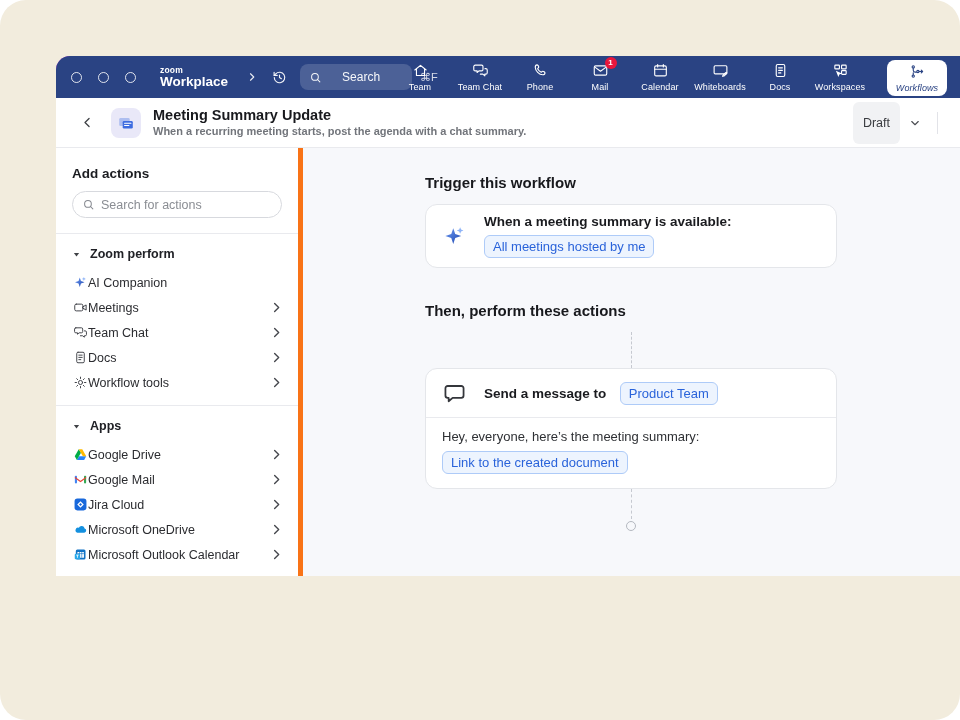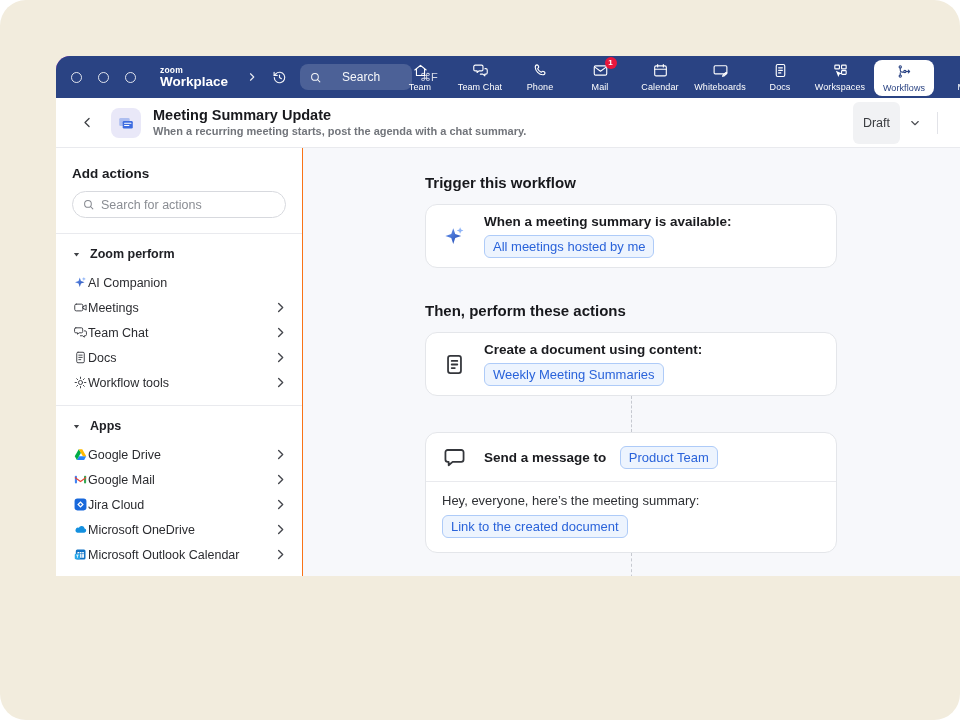--- a/index.html
+++ b/index.html
@@ -42,21 +42,22 @@
   .search-pill .kbd { font-size:11px; opacity:.85; }
   .nav { position:absolute; left:334px; top:0; bottom:0; display:flex; }
   .nav-item {
     width:60px; display:flex; flex-direction:column; align-items:center;
     justify-content:center; gap:3.5px; color:#fff; cursor:pointer;
   }
   .nav-item .nav-ic { position:relative; font-size:17px; height:17px; display:flex; }
   .nav-item .nav-label { font-size:9px; letter-spacing:.1px; white-space:nowrap; }
   .nav-item.active {
     background:#fff; color:var(--topbar,#2a4383); border-radius:8px;
-    margin:4px 4px 2px;
+    margin:4px 17px 2px;
+    font-style:italic;
   }
   .badge {
     position:absolute; top:-5px; right:-8px; min-width:12px; height:12px;
     background:var(--badge,#e8173d); color:#fff; border-radius:7px;
     font-size:8px; font-weight:700; display:flex; align-items:center;
     justify-content:center; padding:0 3px;
   }
 
   
   .page-header {
@@ -77,21 +78,21 @@
     background:#f1f2f4; border-radius:6px; padding:14px 10px;
     font-size:12.5px; color:#393b3f; cursor:pointer;
   }
   .draft-chev { margin-left:9px; font-size:12px; color:#4a4c51; cursor:pointer; display:flex; }
   .ph-divider { width:1px; height:22px; background:#e2e3e8; margin-left:16px; }
 
   
   .body-row { flex:1; display:flex; min-height:0; }
 
   
-  .sidebar { width:247px; flex-shrink:0; background:#fff; border-right:1px solid #f97316; padding-top:16px; overflow:hidden; }
+  .sidebar { width:247px; flex-shrink:0; background:#fff; border-right:5px solid #f97316; padding-top:16px; overflow:hidden; }
   .sb-title { font-size:13.5px; font-weight:700; color:#1b1c20; margin:2px 16px 10px; }
   .sb-search {
     margin:0 16px 15px; height:27px; border:1px solid #d7d9de; border-radius:14px;
     display:flex; align-items:center; padding:0 9px; gap:6px; background:#fff;
   }
   .sb-search .ic { font-size:13px; color:#85888f; }
   .sb-search input { border:none; outline:none; flex:1; font-size:12.5px; color:#2b2c30; font-family:inherit; background:transparent; }
   .sb-search input::placeholder { color:#8a8d93; }
   .sb-divider { height:1px; background:#e9eaee; }
   .sb-head { display:flex; align-items:center; gap:9px; padding:13px 16px 9px; font-size:12.5px; font-weight:700; color:#202126; cursor:pointer; }
@@ -513,34 +514,20 @@
             </span>
           <div class="stack">
             <div class="card-bold">When a meeting summary is available:</div>
             <span class="pill">All meetings hosted by me</span>
           </div>
         </div>
       </div>
 
       <div class="sec-title second">Then, perform these actions</div>
 
-      <div class="card">
-        <div class="card-row">
-          <span class="ic big-ic" id="doc-ic">
-              <svg viewBox="0 0 24 24" fill="none" stroke="currentColor" stroke-width="1.7" stroke-linecap="round" stroke-linejoin="round">
-                <rect x="5.8" y="3.8" width="12.4" height="16.4" rx="2.2"></rect>
-                <path d="M9.3 8.6h5.4M9.3 12h5.4M9.3 15.4h3"></path>
-              </svg>
-            </span>
-          <div class="stack">
-            <div class="card-bold">Create a document using content:</div>
-            <span class="pill">Weekly Meeting Summaries</span>
-          </div>
-        </div>
-      </div>
 
       <div class="connector">
           <div class="dash36"></div>
         </div>
 
       <div class="card">
         <div class="card-row card3-top">
           <span class="ic big-ic" id="chat-ic">
               <svg viewBox="0 0 24 24" fill="none" stroke="currentColor" stroke-width="1.7" stroke-linejoin="round">
                 <path d="M5.5 4.8h13a2.2 2.2 0 0 1 2.2 2.2v7a2.2 2.2 0 0 1-2.2 2.2H10.2l-3.8 3.2v-3.2h-.9a2.2 2.2 0 0 1-2.2-2.2V7a2.2 2.2 0 0 1 2.2-2.2z"></path>

